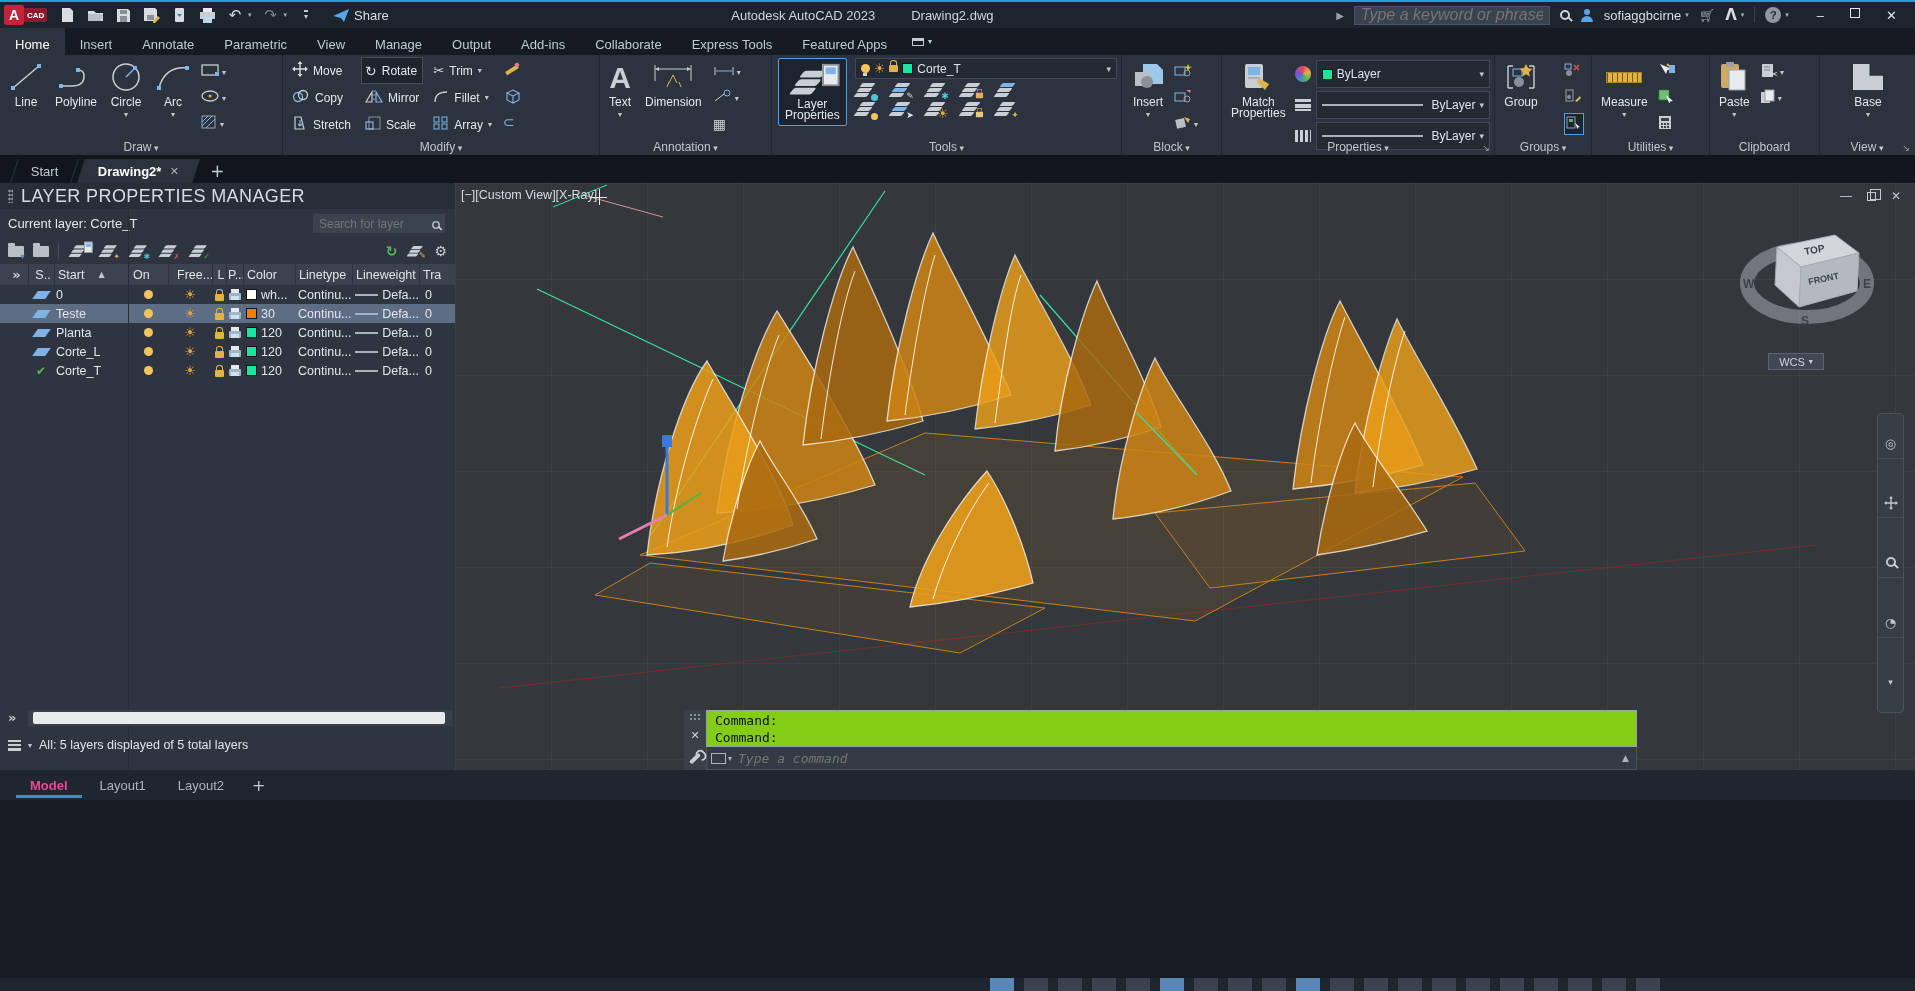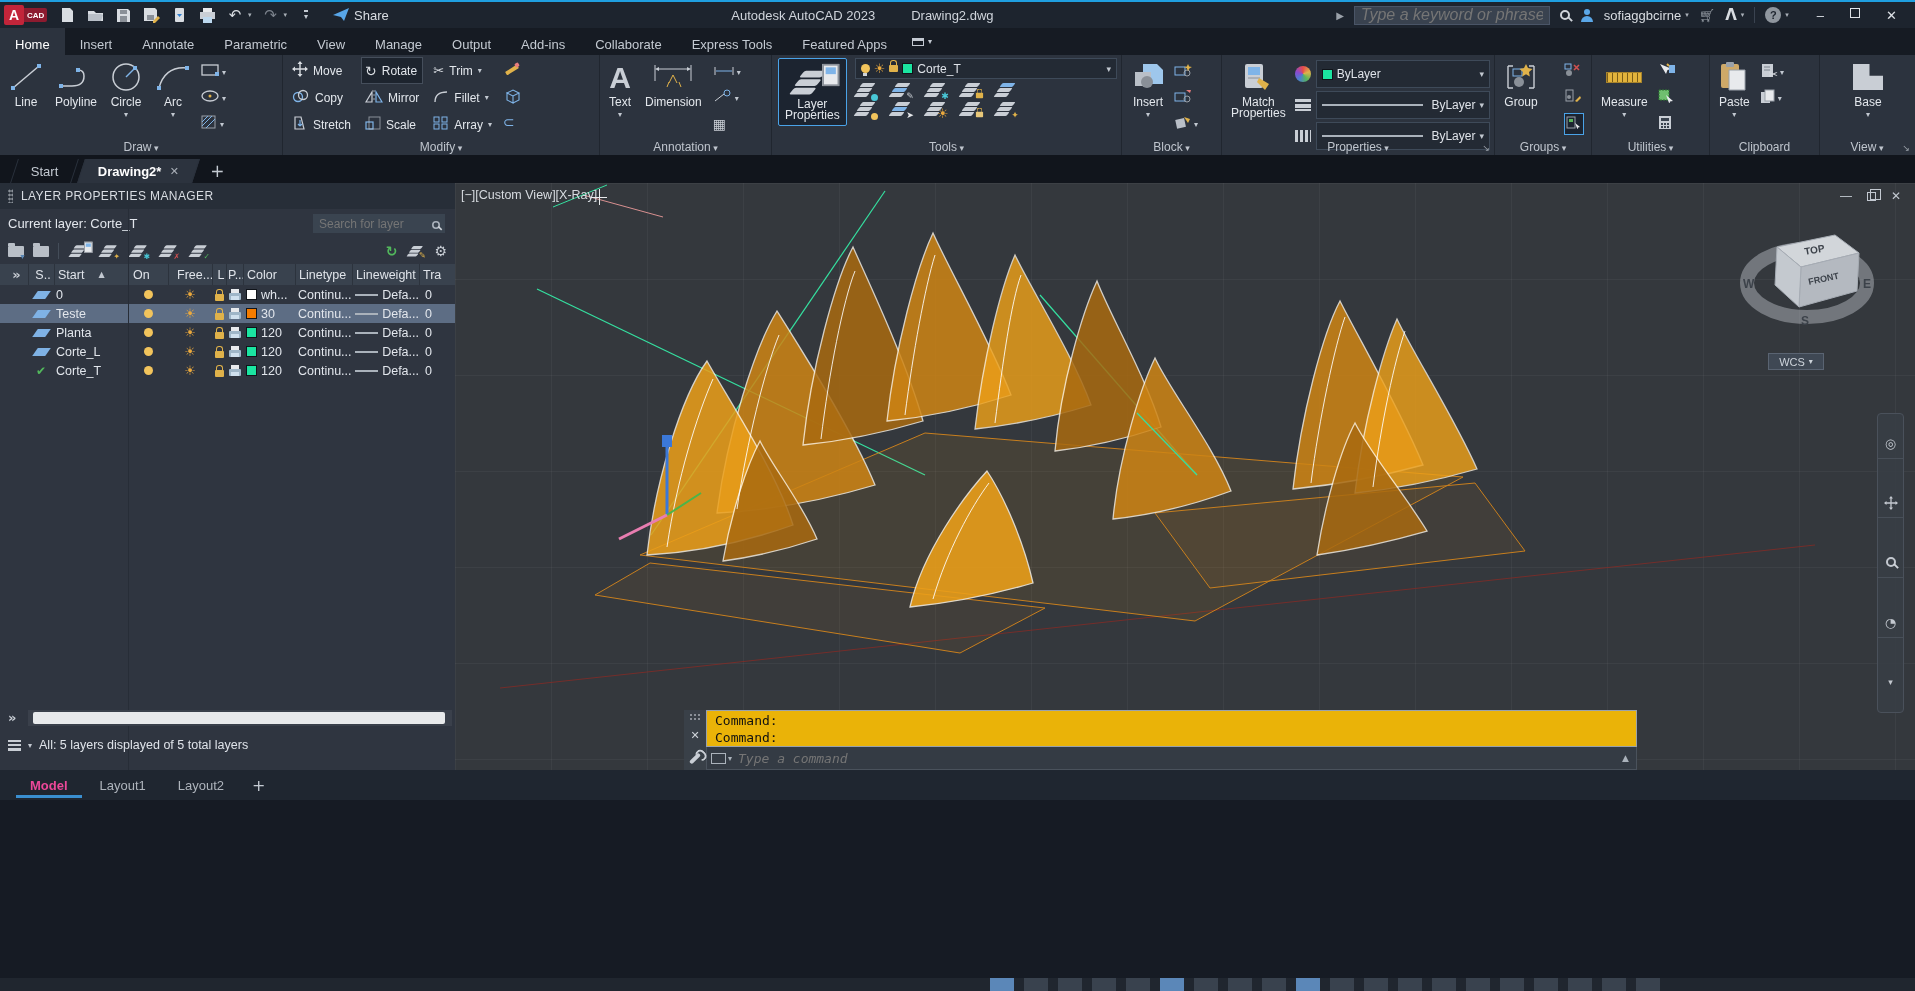--- a/index.html
+++ b/index.html
@@ -12,21 +12,21 @@
   border-top:2px solid #1f9fe0;display:flex;align-items:center;font-size:13px}
 .qat{display:flex;align-items:center;gap:10px;padding-left:4px}
 .acadlogo{width:44px;height:24px;display:flex;align-items:center}
 .acadlogo .a{background:#c2253a;color:#fff;font-weight:bold;font-size:14px;width:20px;height:20px;
   display:flex;align-items:center;justify-content:center;border-radius:2px}
 .acadlogo .cad{background:#8c1b2f;color:#fff;font-size:8px;font-weight:bold;height:14px;padding:0 3px;
   display:flex;align-items:center;border-radius:0 2px 2px 0}
 .qicon{width:18px;height:18px;display:flex;align-items:center;justify-content:center;color:#d9dde2}
 .qicon svg{display:block}
 .tinyda{font-size:7px;color:#aab0b8;margin-left:-6px}
-.sharewrap{display:flex;align-items:flex-start;gap:5px;margin-left:8px;color:#d9dde2}
+.sharewrap{display:flex;align-items:flex-end;gap:5px;margin-left:8px;color:#d9dde2}
 #titlecenter{flex:1;display:flex;justify-content:center;gap:36px;font-size:13px;color:#cfd4db;white-space:nowrap}
 #titleright{display:flex;align-items:center;gap:10px;padding-right:8px}
 .collarrow{color:#9aa1a9;font-size:10px}
 #topsearch{width:196px;height:19px;background:#39424f;border:1px solid #4a5567;color:#b9c0c9;
   font-style:italic;font-size:16px;padding:0 6px;outline:none}
 .mag{width:10px;height:10px;border:2px solid #cfd4da;border-radius:50%;position:relative;display:inline-block}
 .mag::after{content:"";position:absolute;width:2px;height:6px;background:#cfd4da;
   transform:rotate(-45deg);right:-3px;bottom:-4px}
 .person{width:14px;height:13px;position:relative;display:inline-block}
 .person::before{content:"";position:absolute;left:4px;top:0;width:6px;height:6px;border-radius:50%;background:#5aa7e8}
@@ -99,21 +99,21 @@
 .ftab{height:24px;display:flex;align-items:center;gap:8px;padding:0 16px;color:#c4cad2;
   transform:skewX(-18deg);border-right:1px solid #2a313c;border-left:1px solid #2a313c;margin-right:6px}
 .ftab>*{transform:skewX(18deg)}
 .ftab.on{background:#2c333e;color:#fff;font-weight:bold}
 .ftab .x{font-size:11px;color:#aab0b8}
 .ftplus{color:#c4cad2;font-size:17px;margin-left:8px;height:24px;display:flex;align-items:center}
 
 
 #palette{position:absolute;left:0;top:183px;width:455px;height:587px;background:#2f3540;font-size:12.5px}
 .ptitle{height:26px;background:#272e38;display:flex;align-items:center;gap:8px;padding:0 8px;
-  color:#d8dce2;letter-spacing:.4px;font-size:12px}
+  color:#d8dce2;letter-spacing:.4px;font-size:18px}
 .grip{width:5px;height:14px;background-image:radial-gradient(#8a9098 1px,transparent 1.2px);
   background-size:3px 4px}
 .pcur{height:29px;display:flex;align-items:center;padding:0 8px;color:#e2e6ec;font-size:13px;position:relative}
 #lsearch{position:absolute;right:10px;top:5px;width:132px;height:19px;background:#3a4450;border:none;
   color:#aab2bc;font-size:12px;padding:0 20px 0 6px;outline:none}
 .lsmag{position:absolute;right:14px;top:9px}
 .lsmag .mag{border-color:#aab2bc;transform:scale(.8)}
 .ptools{height:26px;display:flex;align-items:center;gap:9px;padding:0 8px}
 .pt{display:flex;align-items:center}
 .fold{width:16px;height:11px;background:#b9bfc7;border-radius:1px;position:relative;display:inline-block}
@@ -172,21 +172,21 @@
 
 #cmd{position:absolute;left:684px;top:710px;width:953px;height:60px;display:flex;font-family:"DejaVu Sans Mono",monospace}
 #cmdgrip{width:22px;background:rgba(58,65,73,.9);display:flex;flex-direction:column;align-items:center;
   gap:8px;padding-top:3px;color:#cfd4da}
 #cmdgrip .grip{width:12px;height:8px;background-size:4px 4px}
 #cmdgrip .x{font-size:11px}
 .wrench{width:4px;height:13px;background:#c9ced5;transform:rotate(45deg);border-radius:2px;position:relative;margin-top:2px}
 .wrench::before{content:"";position:absolute;left:-2px;top:-5px;width:8px;height:6px;border:2px solid #c9ced5;
   border-radius:50%;border-bottom-color:transparent}
 #cmdright{flex:1;display:flex;flex-direction:column}
-#cmdhist{height:37px;background:#eab308;color:#111;font-size:13px;line-height:17px;padding:1px 8px;border:1px solid #9aa2ab}
+#cmdhist{height:37px;background:#84cc16;color:#111;font-size:13px;line-height:17px;padding:1px 8px;border:1px solid #9aa2ab}
 #cmdinrow{height:23px;background:#343b44;border:1px solid #4a525c;border-top:none;display:flex;align-items:center;padding:0 4px}
 .cmdboxic{width:15px;height:11px;border:1px solid #aab2bb;margin-right:2px}
 #cmdinput{flex:1;background:transparent;border:none;outline:none;color:#9aa3ad;font-style:italic;
   font-size:13px;font-family:"DejaVu Sans Mono",monospace;padding-left:6px}
 .cmdup{color:#aab2bb;font-size:9px;padding-right:3px}
 
 
 #laytabs{position:absolute;left:0;top:770px;width:1915px;height:30px;background:#1f2630;display:flex;
   align-items:center;padding-left:16px;font-size:13px;gap:4px}
 .ltab{padding:5px 14px;color:#aeb4bc}

